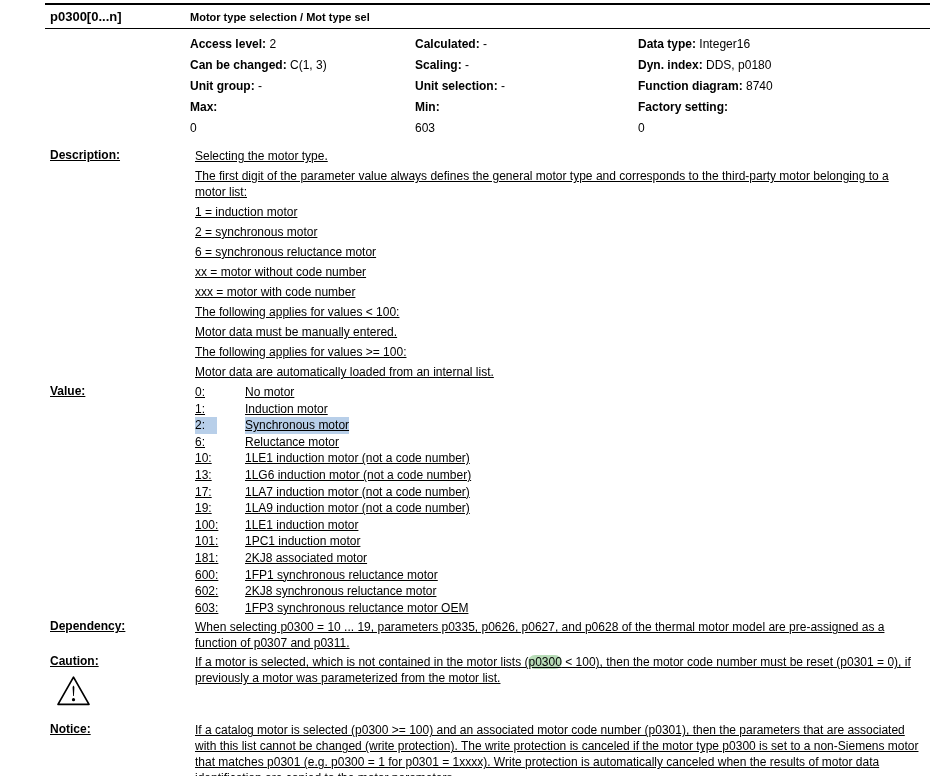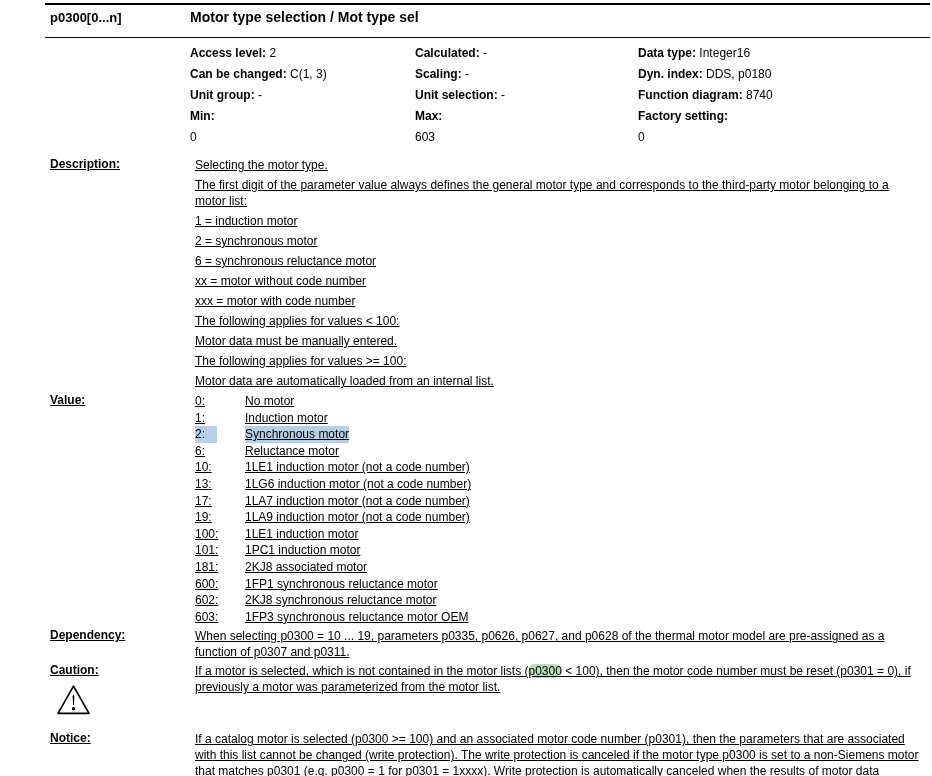--- a/index.html
+++ b/index.html
@@ -5,24 +5,24 @@
   html,body { margin:0; padding:0; background:#fff; }
   .page {
     width:932px; height:776px; background:#fff; color:#000;
     font-family:"Liberation Sans", sans-serif; font-size:12px;
     position:relative; overflow:hidden;
   }
   .inner { padding-left:45px; width:885px; }
   .top-rule { margin-top:3px; height:2px; background:#000; width:885px; }
   .header-row {
     display:flex; align-items:baseline;
-    padding:4px 0 12px; border-bottom:1px solid #000; width:885px;
+    padding:4px 0 4px; border-bottom:1px solid #000; width:885px;
   }
   .param-num { width:140px; flex-shrink:0; font-weight:bold; font-size:13px; padding-left:5px; }
-  .page-title { font-weight:bold; font-size:14px; }
+  .page-title { font-weight:bold; font-size:11px; }
 
   .specs {
     margin-left:145px; margin-top:5px;
     display:grid; grid-template-columns:225px 223px 1fr;
   }
   .spec-cell { line-height:21px; white-space:nowrap; }
   .b { font-weight:bold; }
 
   .section { display:flex;text-decoration:underline; }
   .lbl { width:145px; flex-shrink:0; font-weight:bold; padding-left:5px; }
@@ -60,22 +60,22 @@
     <div class="specs">
       <div class="spec-cell"><span class="b">Access level:</span> <span>2</span></div>
       <div class="spec-cell"><span class="b">Calculated:</span> <span>-</span></div>
       <div class="spec-cell"><span class="b">Data type:</span> <span>Integer16</span></div>
       <div class="spec-cell"><span class="b">Can be changed:</span> <span>C(1, 3)</span></div>
       <div class="spec-cell"><span class="b">Scaling:</span> <span>-</span></div>
       <div class="spec-cell"><span class="b">Dyn. index:</span> <span>DDS, p0180</span></div>
       <div class="spec-cell"><span class="b">Unit group:</span> <span>-</span></div>
       <div class="spec-cell"><span class="b">Unit selection:</span> <span>-</span></div>
       <div class="spec-cell"><span class="b">Function diagram:</span> <span>8740</span></div>
+      <div class="spec-cell"><span class="b">Max:</span></div>
       <div class="spec-cell"><span class="b">Min:</span></div>
-      <div class="spec-cell"><span class="b">Max:</span></div>
       <div class="spec-cell"><span class="b">Factory setting:</span></div>
       <div class="spec-cell">0</div>
       <div class="spec-cell">603</div>
       <div class="spec-cell">0</div>
     </div>
 
     <div class="section desc-section">
       <div class="lbl">Description:</div>
       <div class="content">
         <div class="para">Selecting the motor type.</div>

